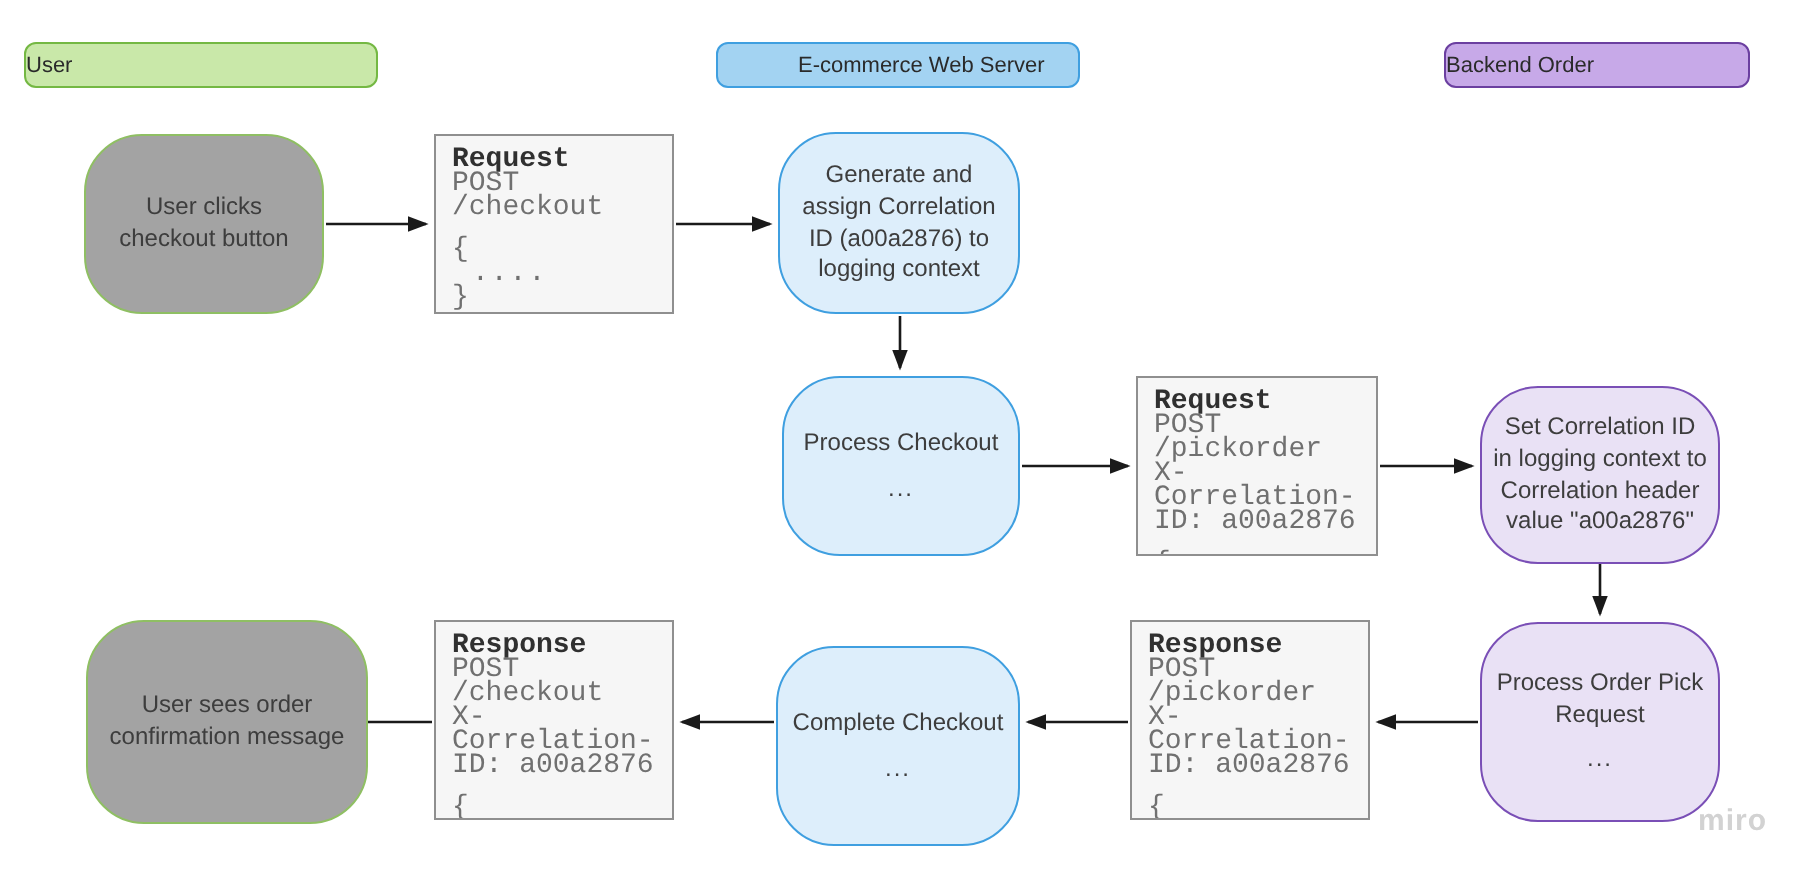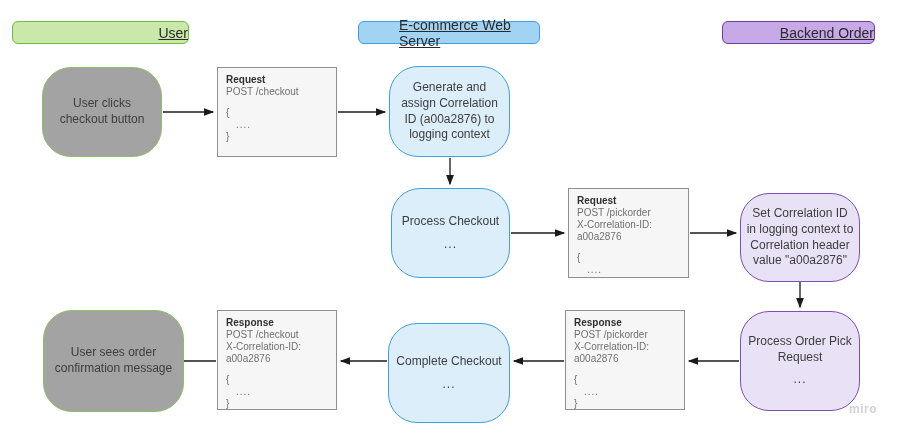--- a/index.html
+++ b/index.html
@@ -1,37 +1,37 @@
 <!DOCTYPE html>
 <html><head>
 <meta charset="utf-8">
 <style>
   html,body{margin:0;padding:0;background:#fff;}
   .canvas{position:relative;width:900px;height:440px;background:#ffffff;
     font-family:"Liberation Sans",sans-serif;overflow:hidden;}
   .arrows{position:absolute;left:0;top:0;}
-  .lane-header{position:absolute;display:flex;align-items:center;justify-content:flex-end;
-    border-radius:6px;font-size:14px;color:#2a2a2a;border:1.5px solid;box-sizing:border-box;text-decoration:underline;}
+  .lane-header{position:absolute;display:flex;align-items:center;justify-content:flex-start;
+    border-radius:6px;font-size:11px;color:#2a2a2a;border:1.5px solid;box-sizing:border-box;}
   .node{position:absolute;display:flex;flex-direction:column;align-items:center;justify-content:center;
     text-align:center;border-radius:29px;font-size:12px;color:#3d3d3d;border:1.5px solid;
     padding:5px;box-sizing:border-box;line-height:1.32;}
   .node-dots{margin-top:7px;letter-spacing:1px;color:#3d3d3d;}
   .green{background:#a3a3a3;border-color:#8fbf63;}
   .blue{background:#ddeefb;border-color:#3f9fe0;}
   .purple{background:#e9e1f5;border-color:#7a4fb6;}
   .hdr-green{background:#c9e8a9;border-color:#74b843;}
   .hdr-blue{background:#a3d3f2;border-color:#3f9fe0;}
   .hdr-purple{background:#c7a9e8;border-color:#6b3fa0;}
   .msg{position:absolute;background:#f6f6f6;border:1.5px solid #8f8f8f;box-sizing:border-box;
-    padding:6px 8px;font-size:10px;line-height:12px;color:#707070;overflow:hidden;}
+    padding:6px 8px;font-size:14px;line-height:12px;color:#707070;overflow:hidden;font-family:Liberation Mono, monospace;}
   .msg-title{font-weight:bold;color:#303030;line-height:12px;}
   .msg-line:empty{display:none;}
   .msg-spacer{height:9px;}
   .msg-dots{padding-left:10px;letter-spacing:1px;}
-  .watermark{position:absolute;left:849px;top:402px;font-size:12px;font-weight:bold;
+  .watermark{position:absolute;left:849px;top:402px;font-size:15px;font-weight:bold;
     color:#d2d2d2;letter-spacing:0.5px;}
 </style>
 </head>
 <body>
 
 <div class="canvas">
 
   <svg class="arrows" width="900" height="440" viewBox="0 0 900 440">
     <defs>
       <marker id="arrowhead" markerWidth="9" markerHeight="8" refX="7" refY="3" orient="auto">

